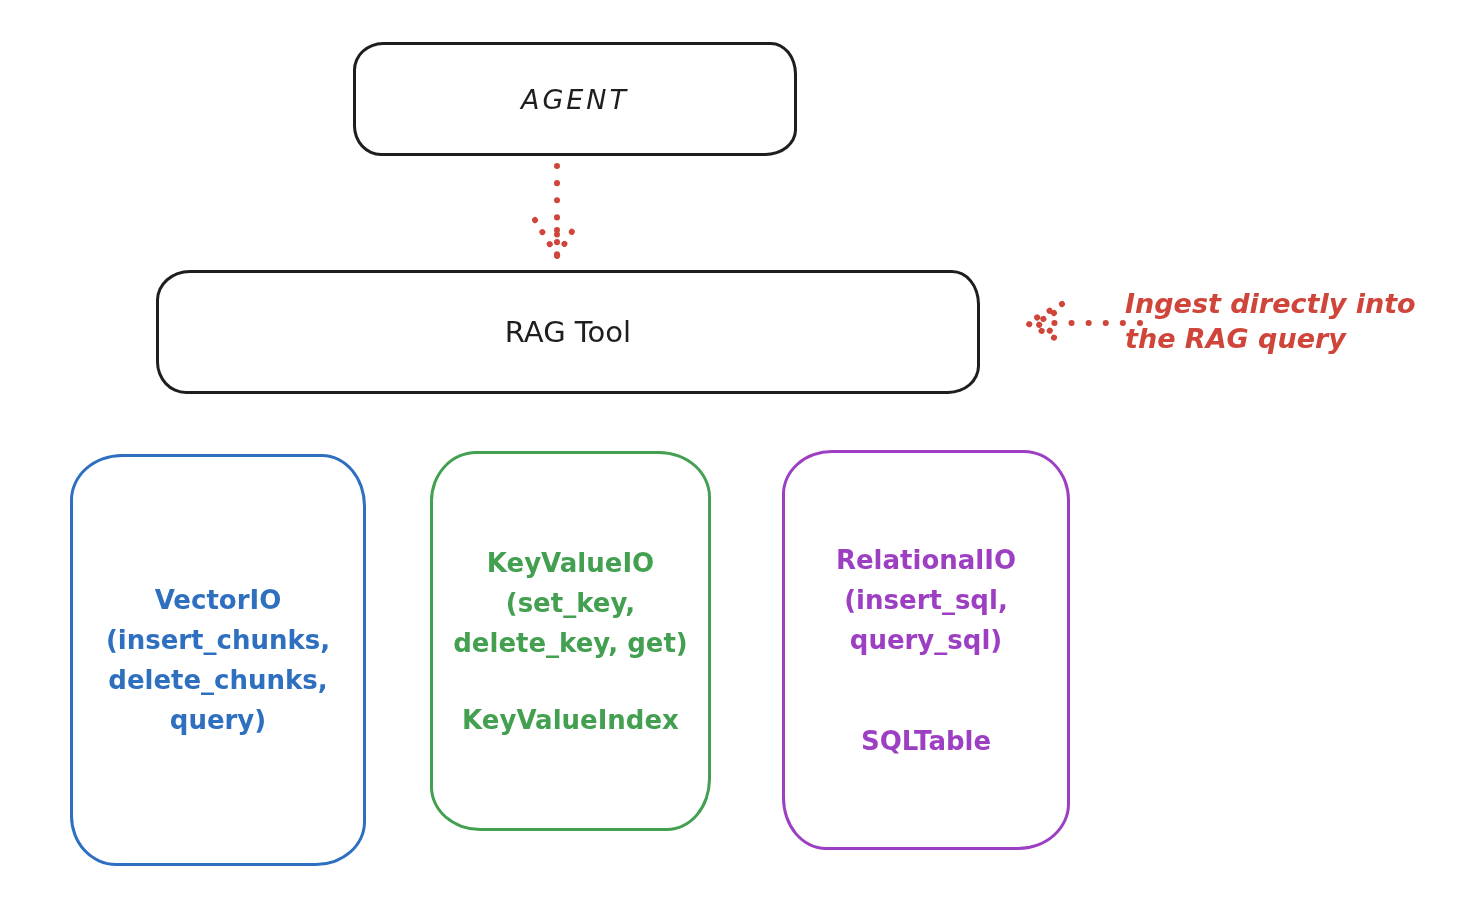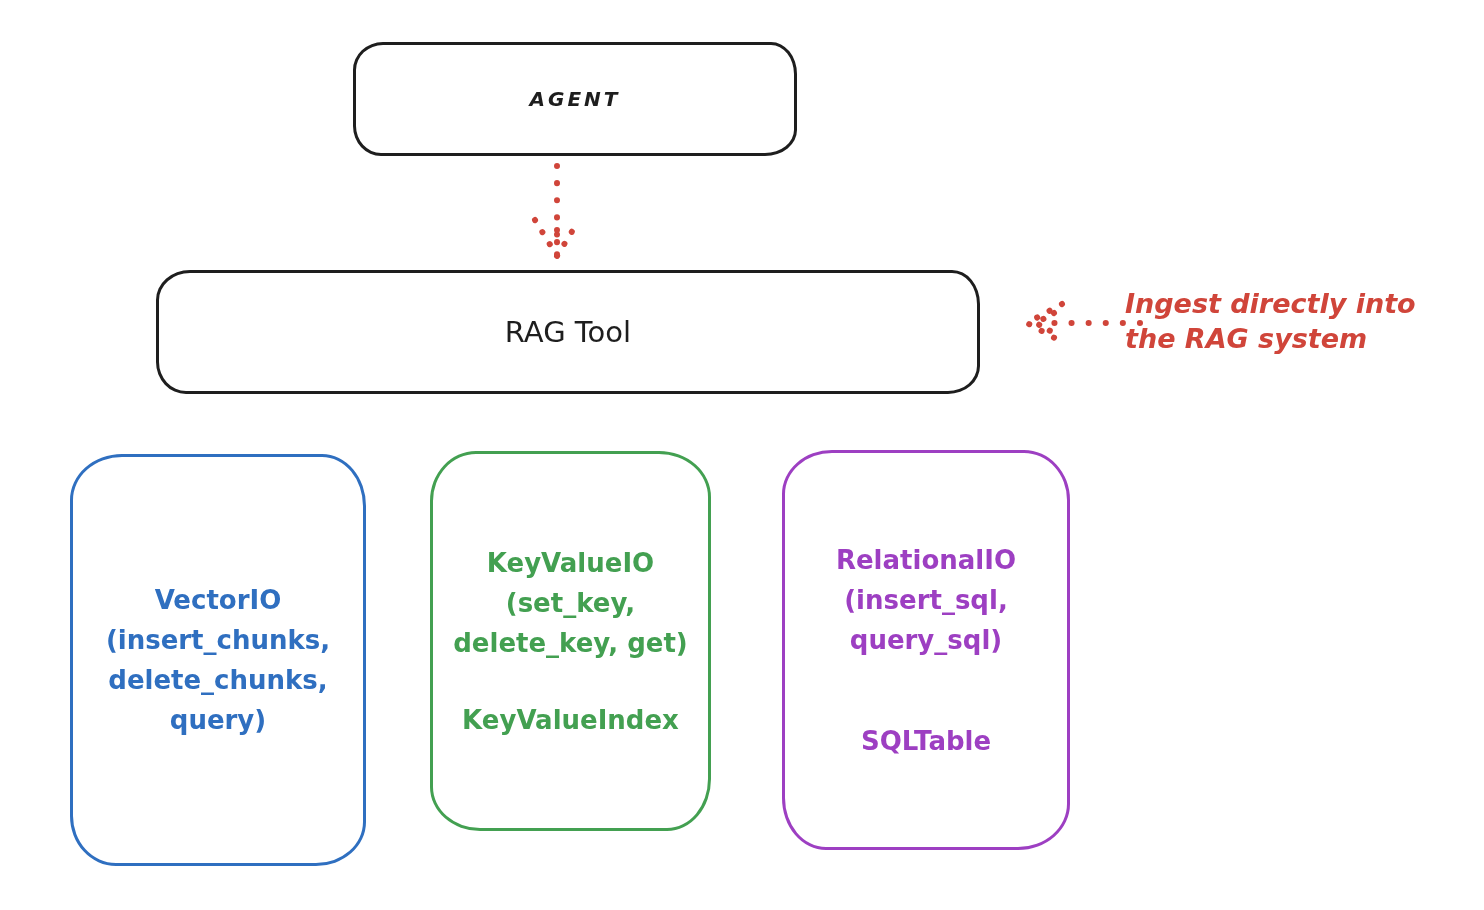--- a/index.html
+++ b/index.html
@@ -20,21 +20,21 @@
     justify-content: center;
   }
   .node-black {
     border: 3.5px solid #1e1e1e;
   }
   .agent-box {
     left: 353px; top: 42px; width: 444px; height: 114px;
     border-radius: 30px 26px 32px 28px / 28px 32px 26px 30px;
   }
   .agent-label {
-    font-size: 20px; font-weight: bold; letter-spacing: 3px;
+    font-size: 27px; font-weight: normal; letter-spacing: 3px;
     color: #1e1e1e; font-style: italic;
   }
   .rag-box {
     left: 156px; top: 270px; width: 824px; height: 124px;
     border-radius: 34px 28px 32px 30px / 30px 34px 28px 32px;
   }
   .rag-label {
     font-size: 29px; font-weight: normal; color: #1e1e1e;
   }
   .store-box {
@@ -97,21 +97,21 @@
   </div>
 
   <svg class="arrow-svg" style="left:1012px; top:296px;" width="140" height="55" viewBox="0 0 140 55">
     <line x1="128" y1="27" x2="40" y2="27" fill="none" stroke-width="6" stroke-linecap="round" stroke-dasharray="0.1 17" stroke="#d0453a"></line>
     <polyline points="50,8 15,27 50,46" fill="none" stroke-width="6" stroke-linecap="round" stroke-linejoin="round" stroke-dasharray="0.1 14" stroke="#d0453a"></polyline>
     <polyline points="42,17 24,27 42,37" fill="none" stroke-width="6" stroke-linecap="round" stroke-linejoin="round" stroke-dasharray="0.1 12" stroke="#d0453a"></polyline>
   </svg>
 
   <div class="annotation-text">
     <span>Ingest directly into</span>
-    <span>the RAG system</span>
+    <span>the RAG query</span>
   </div>
 
   <div class="node store-box vector-box">
     <div class="lines">
       <span>VectorIO</span>
       <span>(insert_chunks,</span>
       <span>delete_chunks,</span>
       <span>query)</span>
     </div>
   </div>

